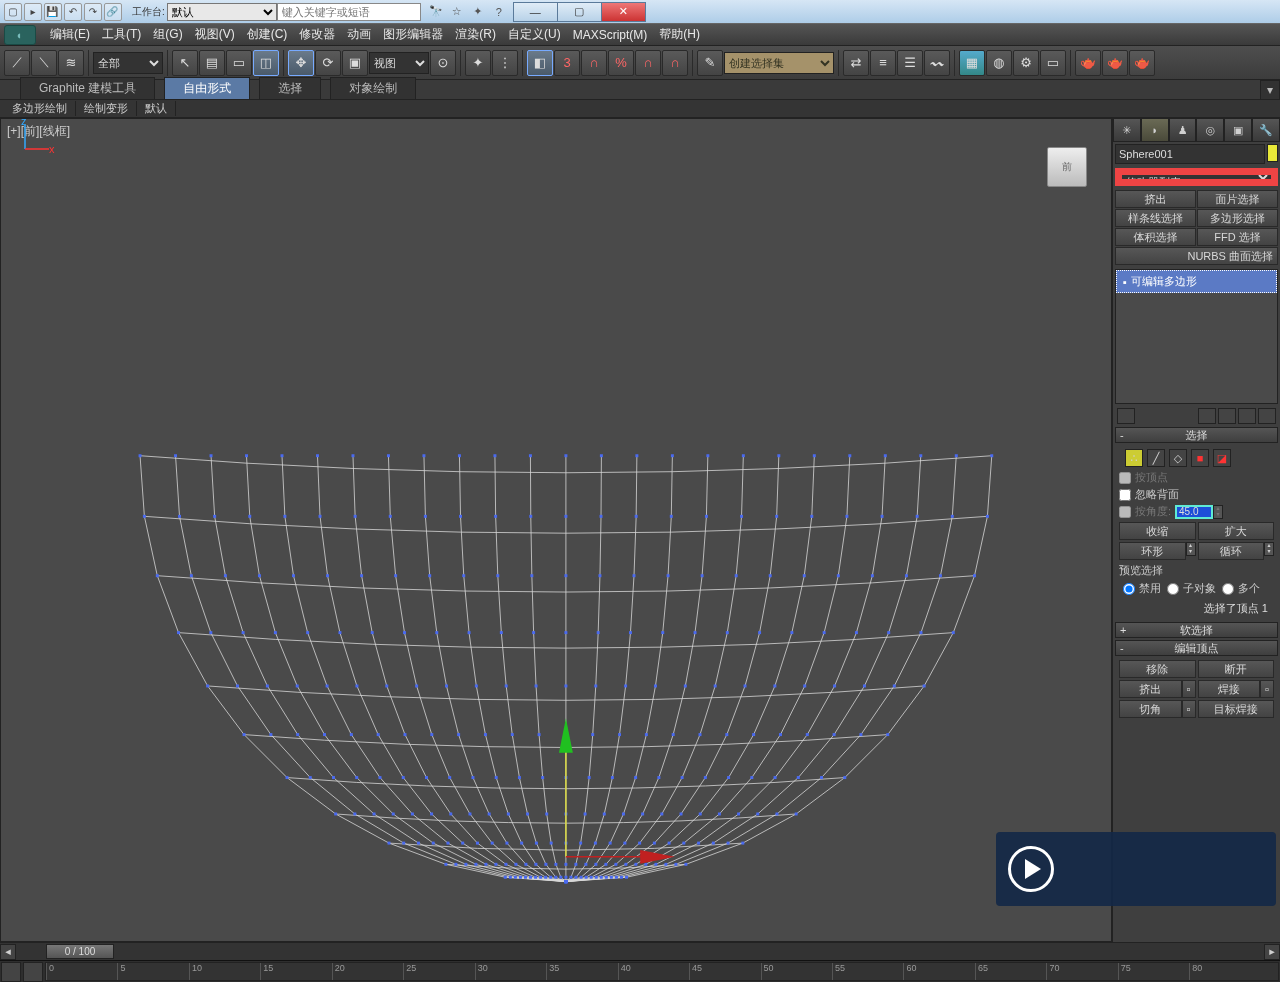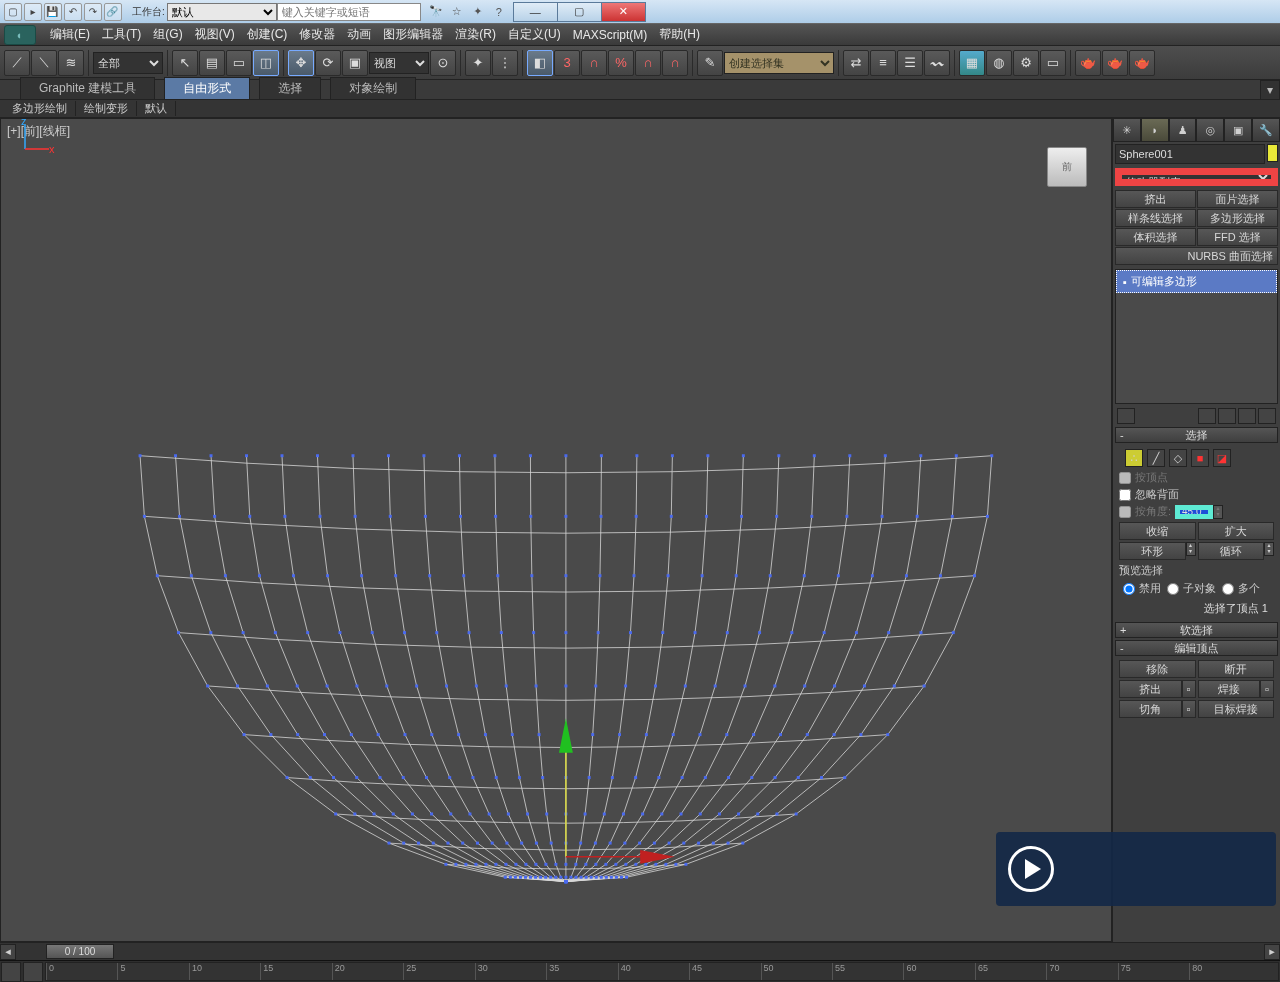--- a/index.html
+++ b/index.html
@@ -55,21 +55,21 @@
 .cmdpanel .rollout-h .pm{position:absolute;left:4px;top:1px;}
 .cmdpanel .rollout-b{padding:3px 6px;font-size:11px;}
 .cmdpanel .so-icons{display:flex;gap:4px;padding:2px 6px;}
 .cmdpanel .so{width:18px;height:18px;border:1px solid #222;background:#444;display:flex;align-items:center;justify-content:center;}
 .cmdpanel .so.active{background:#cc3;}
 .cmdpanel .so.red{color:#f33;}
 .cmdpanel label{display:flex;align-items:center;gap:4px;padding:1px 0;color:#ccc;font-size:11px;}
 .cmdpanel label.dis{color:#777;}
 .cmdpanel input[type=checkbox],.cmdpanel input[type=radio]{width:12px;height:12px;}
 .cmdpanel .spinner{display:inline-flex;align-items:center;}
-.cmdpanel .spinner input{width:38px;height:14px;background:#1d4ed8;border:5px solid #5eead4;color:#ddd;font-size:10px;text-align:left;padding-left:2px;}
+.cmdpanel .spinner input{width:38px;height:14px;background:#1d4ed8;border:2px solid #5eead4;color:#ddd;font-size:10px;text-align:left;padding-left:2px;}
 .cmdpanel .spin-ar{width:10px;height:14px;background:#555;border:1px solid #222;display:flex;flex-direction:column;}
 .cmdpanel .spin-ar div{flex:1;font-size:6px;line-height:5px;text-align:center;}
 .cmdpanel .twocol{display:grid;grid-template-columns:1fr 1fr;gap:2px;}
 .cmdpanel .radiorow{display:flex;gap:6px;padding:2px 4px;align-items:center;}
 .cmdpanel .sel-info{text-align:right;padding:2px 6px;color:#ddd;}
 .timeslider{height:18px;background:#333;border-top:1px solid #222;position:relative;display:flex;align-items:center;}
 .timeslider .thumb{position:absolute;left:46px;top:1px;height:15px;width:68px;background:linear-gradient(#777,#555);border:1px solid #222;color:#ddd;font-size:10px;text-align:center;line-height:13px;}
 .timeslider .ar{width:16px;height:16px;background:#444;border:1px solid #222;display:flex;align-items:center;justify-content:center;}
 .trackbar{height:22px;background:#2e2e2e;border-top:1px solid #111;display:flex;}
 .trackbar .tb-btn{width:20px;height:20px;background:#444;border:1px solid #222;margin:1px;}

